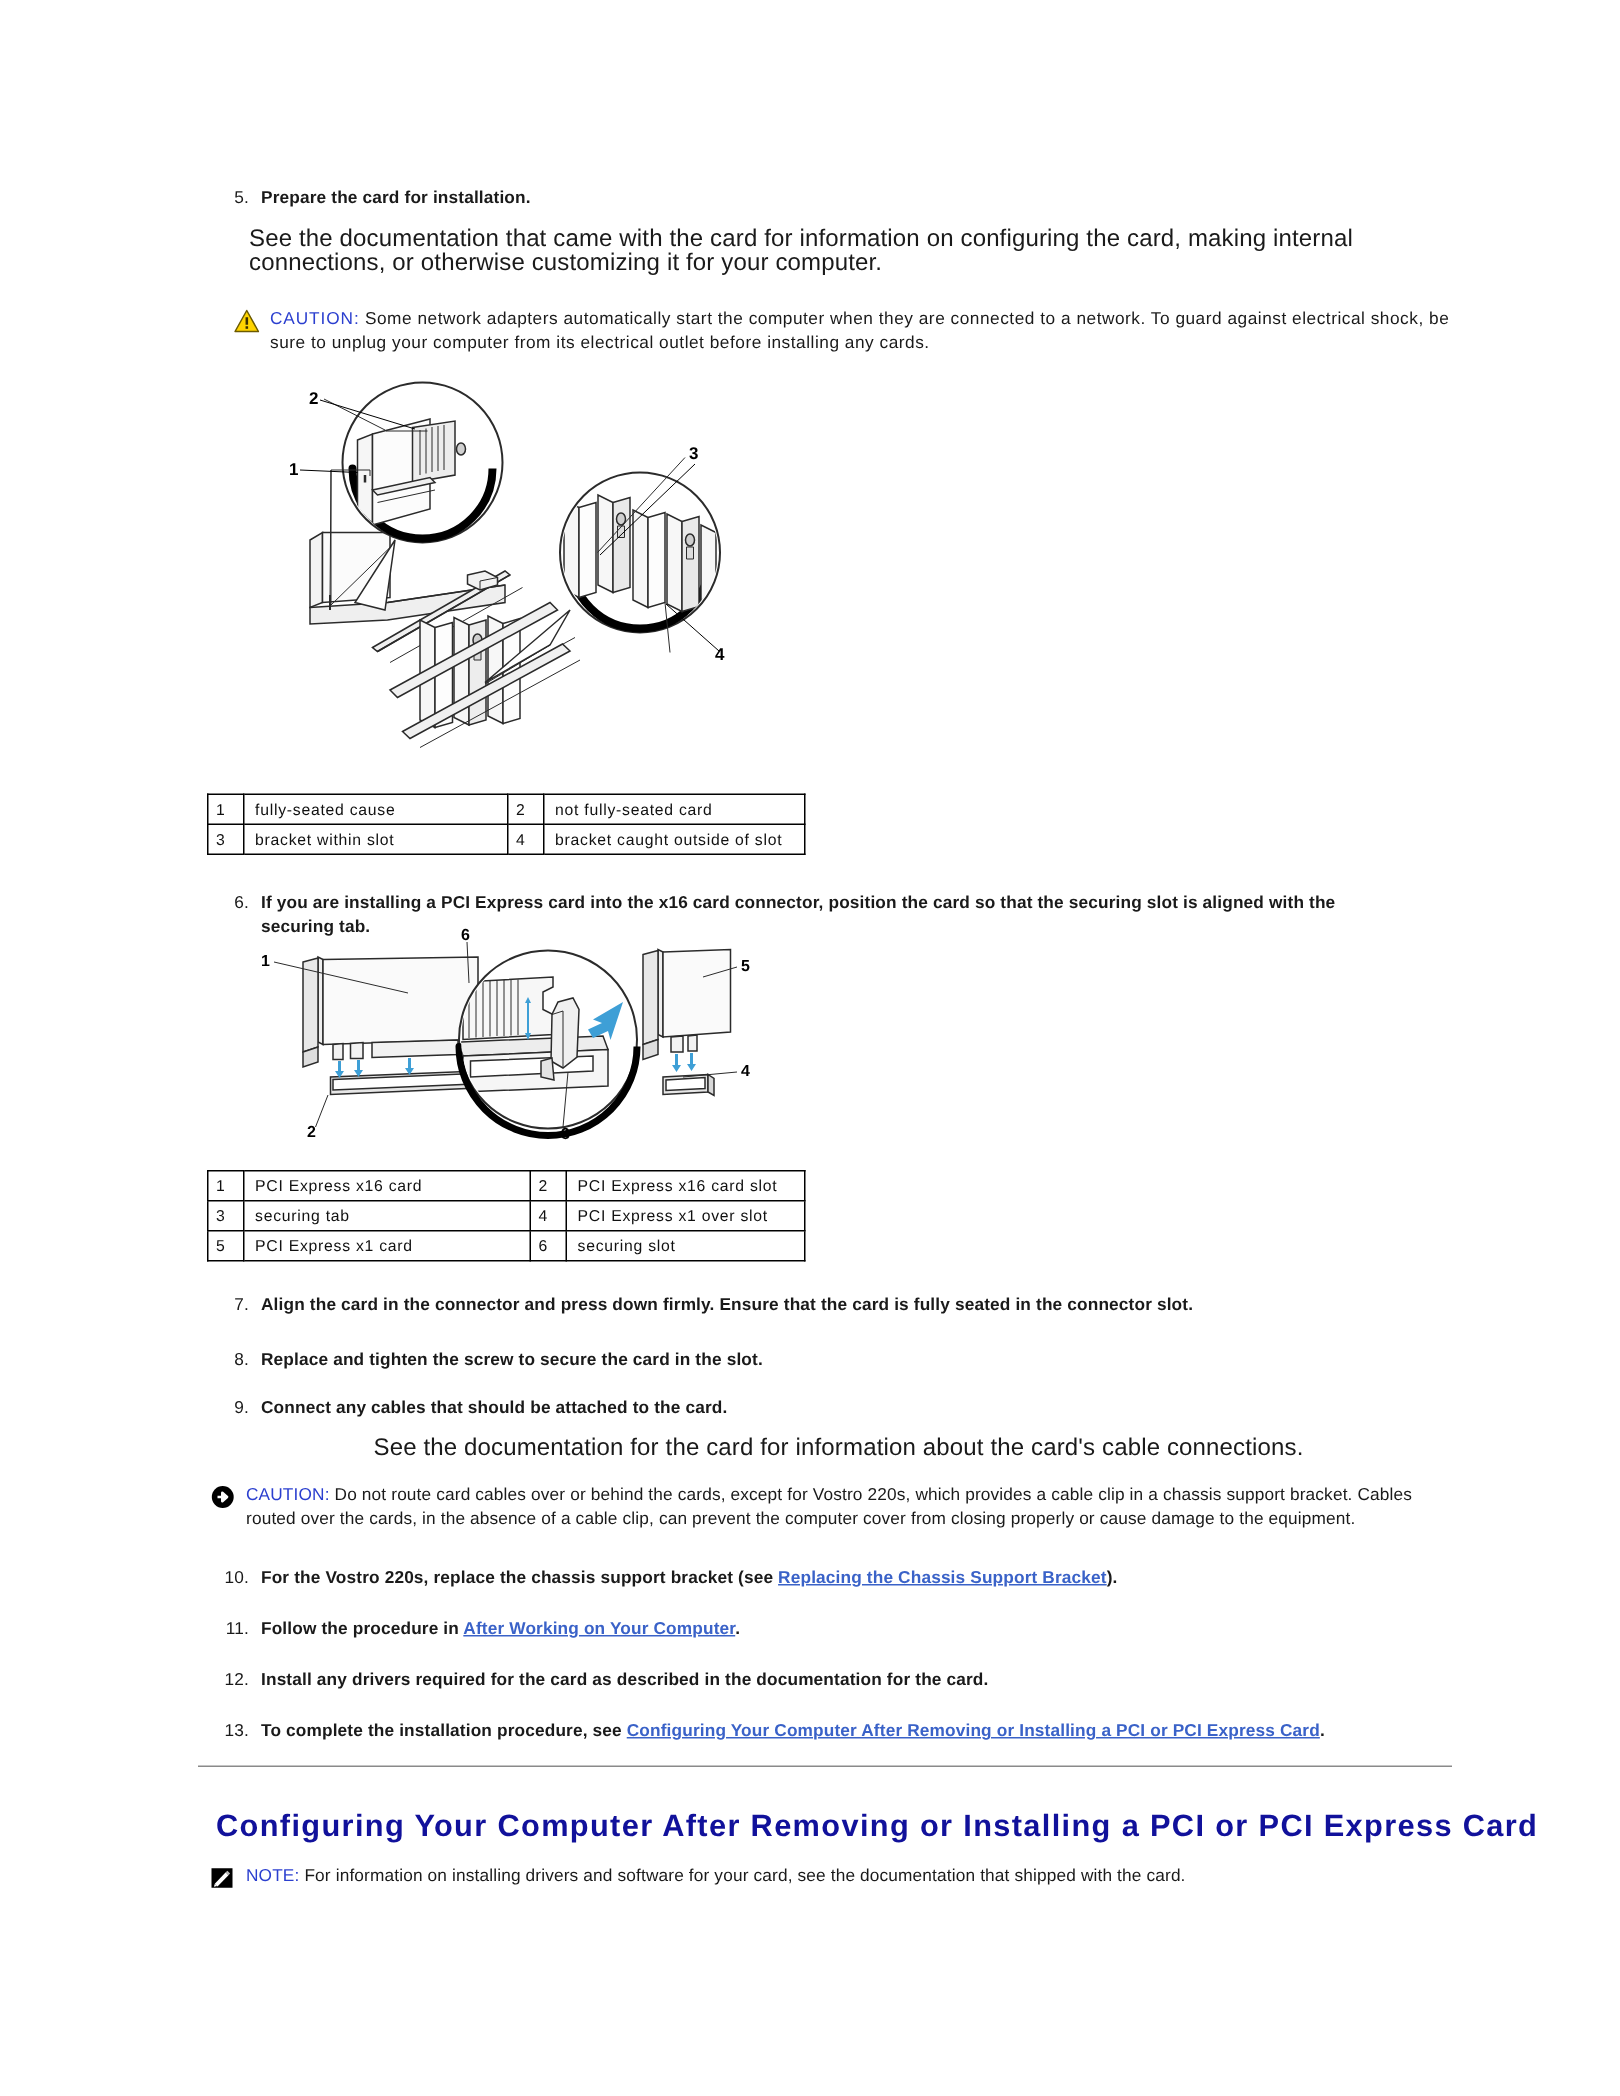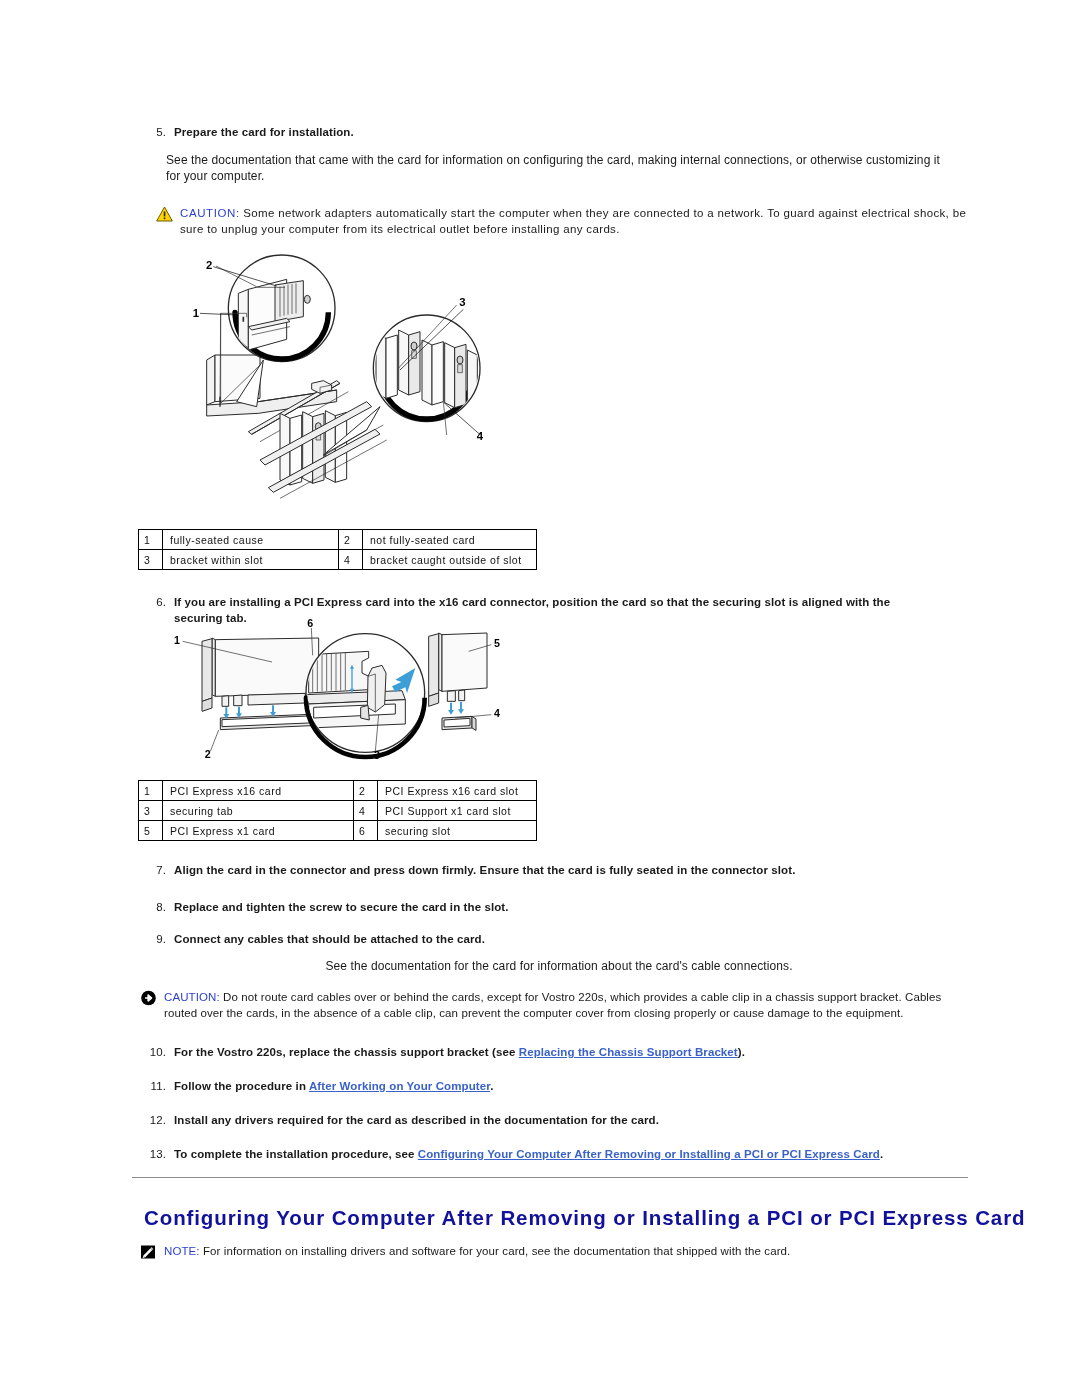--- a/index.html
+++ b/index.html
@@ -38,21 +38,21 @@
     text-align: right;
     color: #1a1a1a;
   }
   .step .body {
     margin-left: 34px;
     display: block;
     font-weight: bold;
   }
   .para {
     position: absolute;
-    font-size: 12px;
+    font-size: 16px;
     line-height: 16px;
     color: #1a1a1a;
     letter-spacing: 0.1px;
   }
 
   a.doclink {
     color: #3a62c8;
     text-decoration: underline;
   }
 
@@ -387,21 +387,21 @@
       <tr>
         <td class="k">1</td>
         <td style="width:177px">PCI Express x16 card</td>
         <td class="k">2</td>
         <td>PCI Express x16 card slot</td>
       </tr>
       <tr>
         <td class="k">3</td>
         <td>securing tab</td>
         <td class="k">4</td>
-        <td>PCI Support x1 card slot</td>
+        <td>PCI Express x1 over slot</td>
       </tr>
       <tr>
         <td class="k">5</td>
         <td>PCI Express x1 card</td>
         <td class="k">6</td>
         <td>securing slot</td>
       </tr>
     </tbody>
   </table>
 

